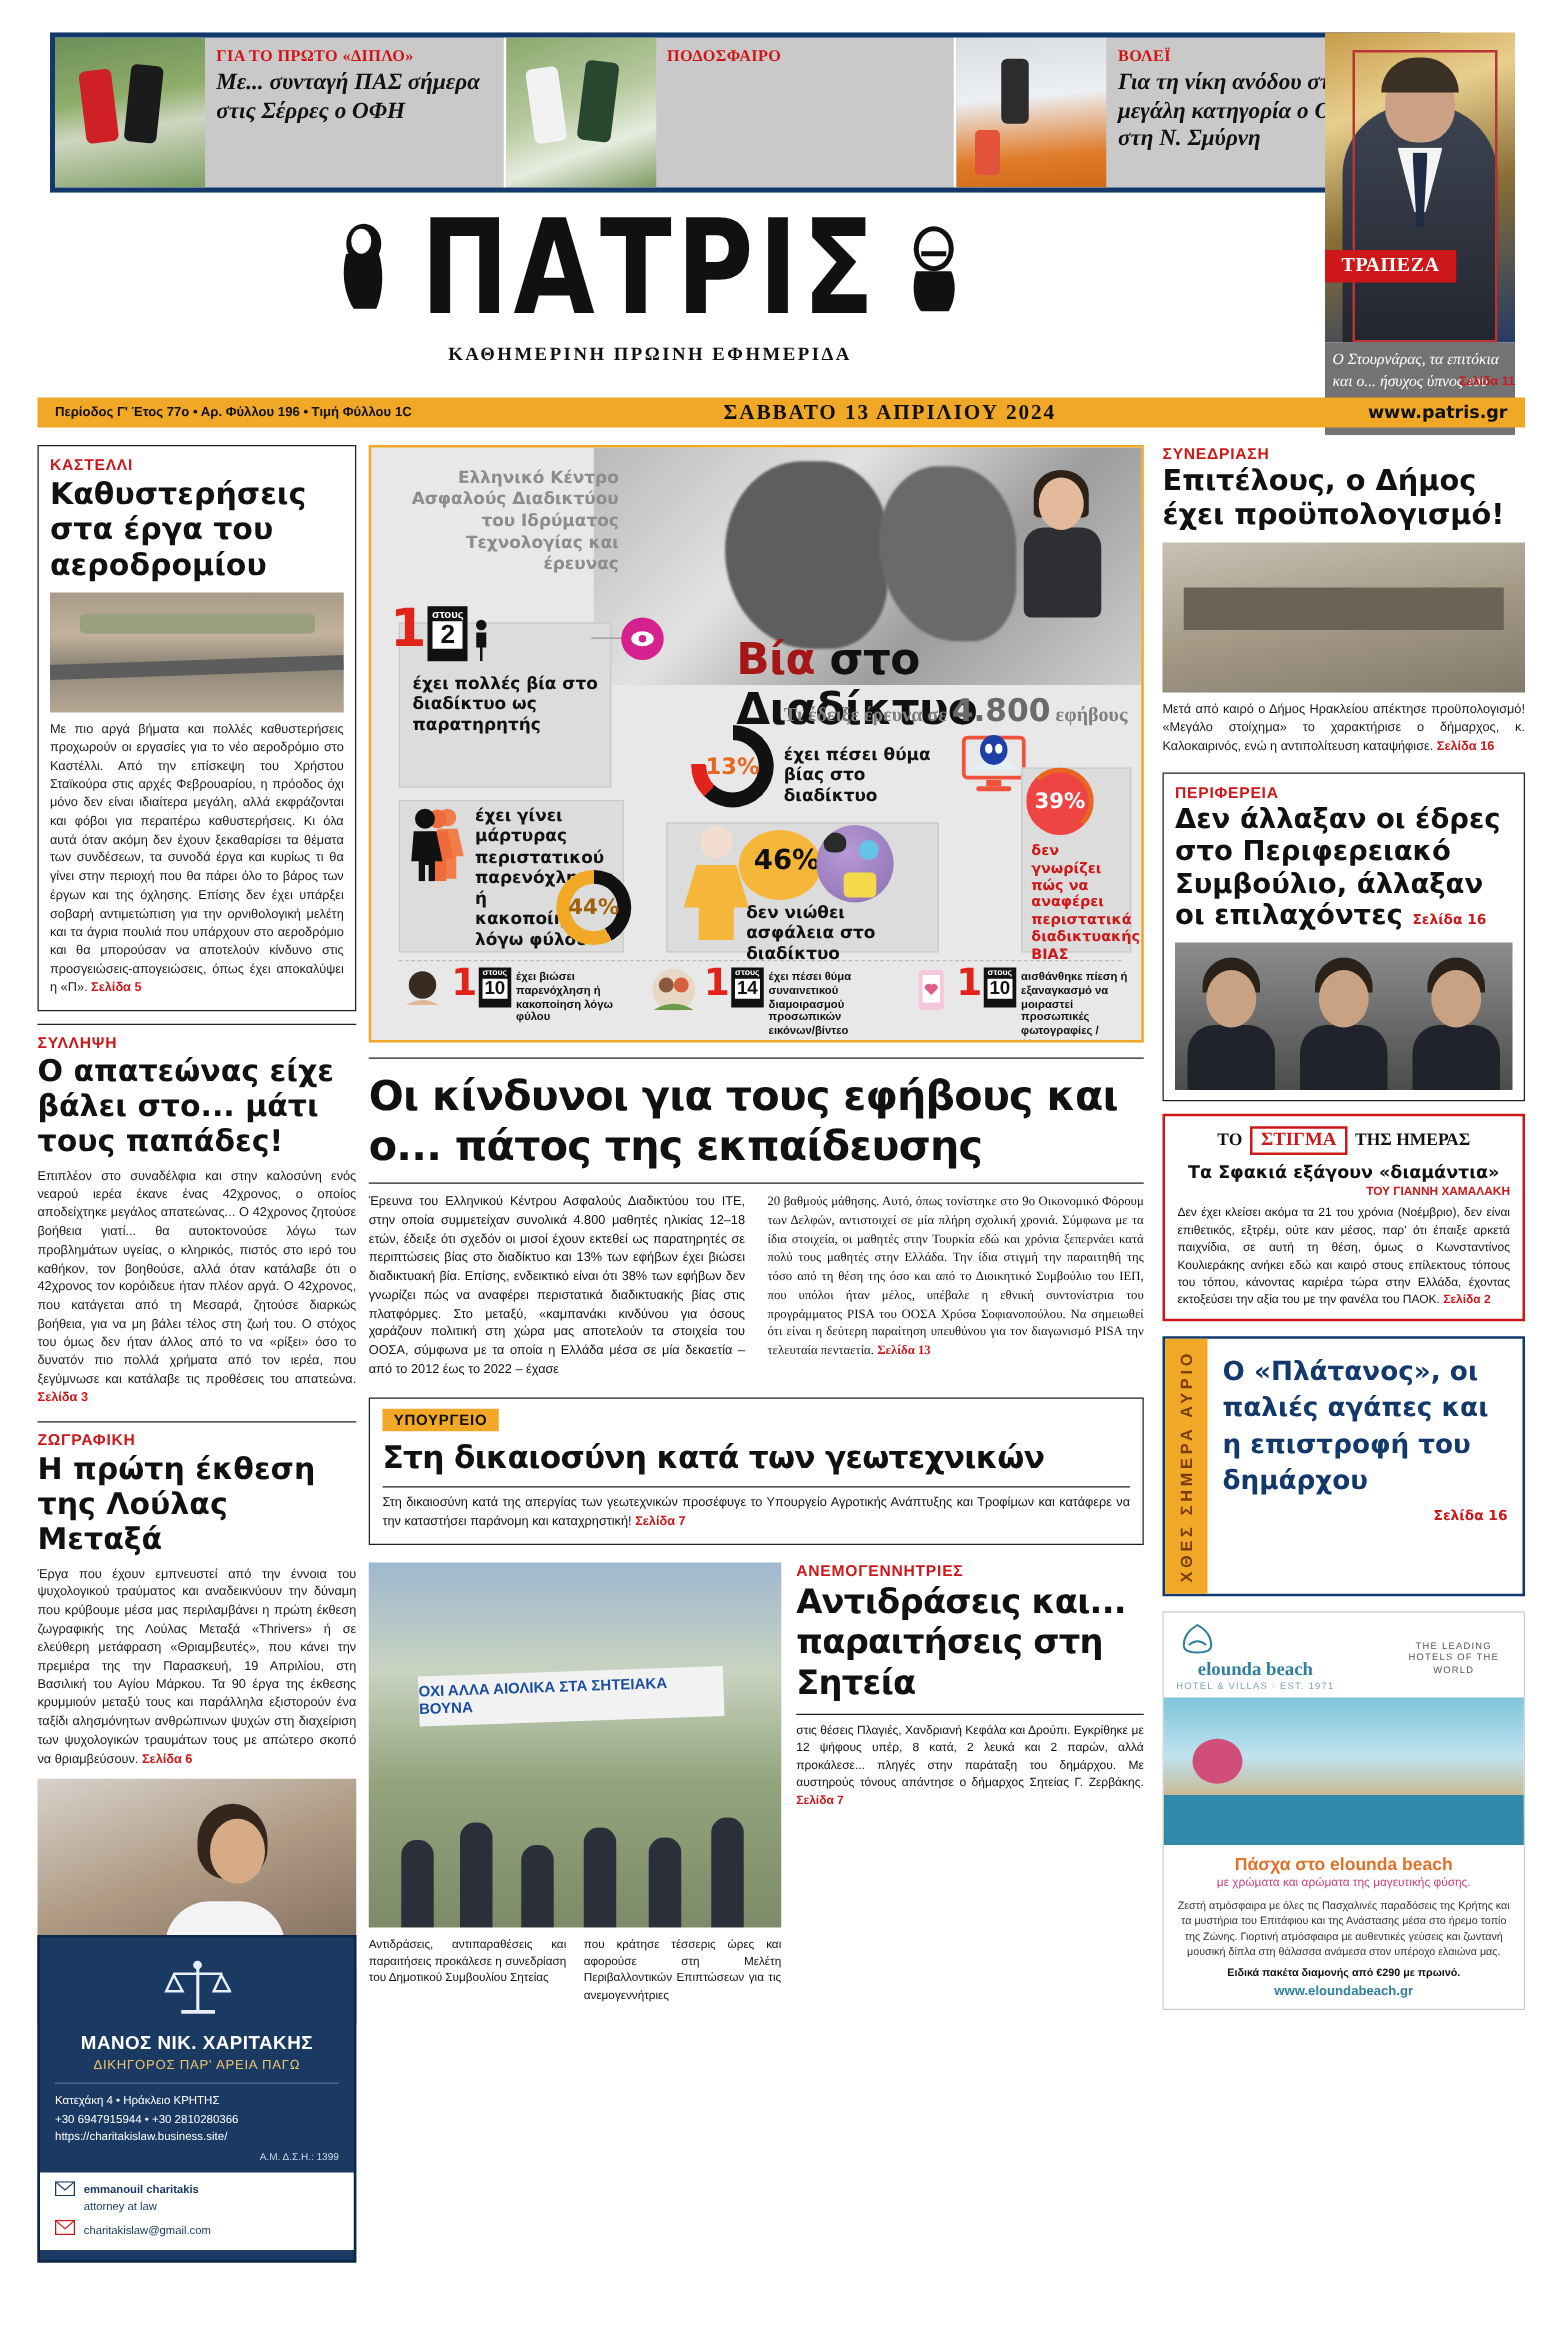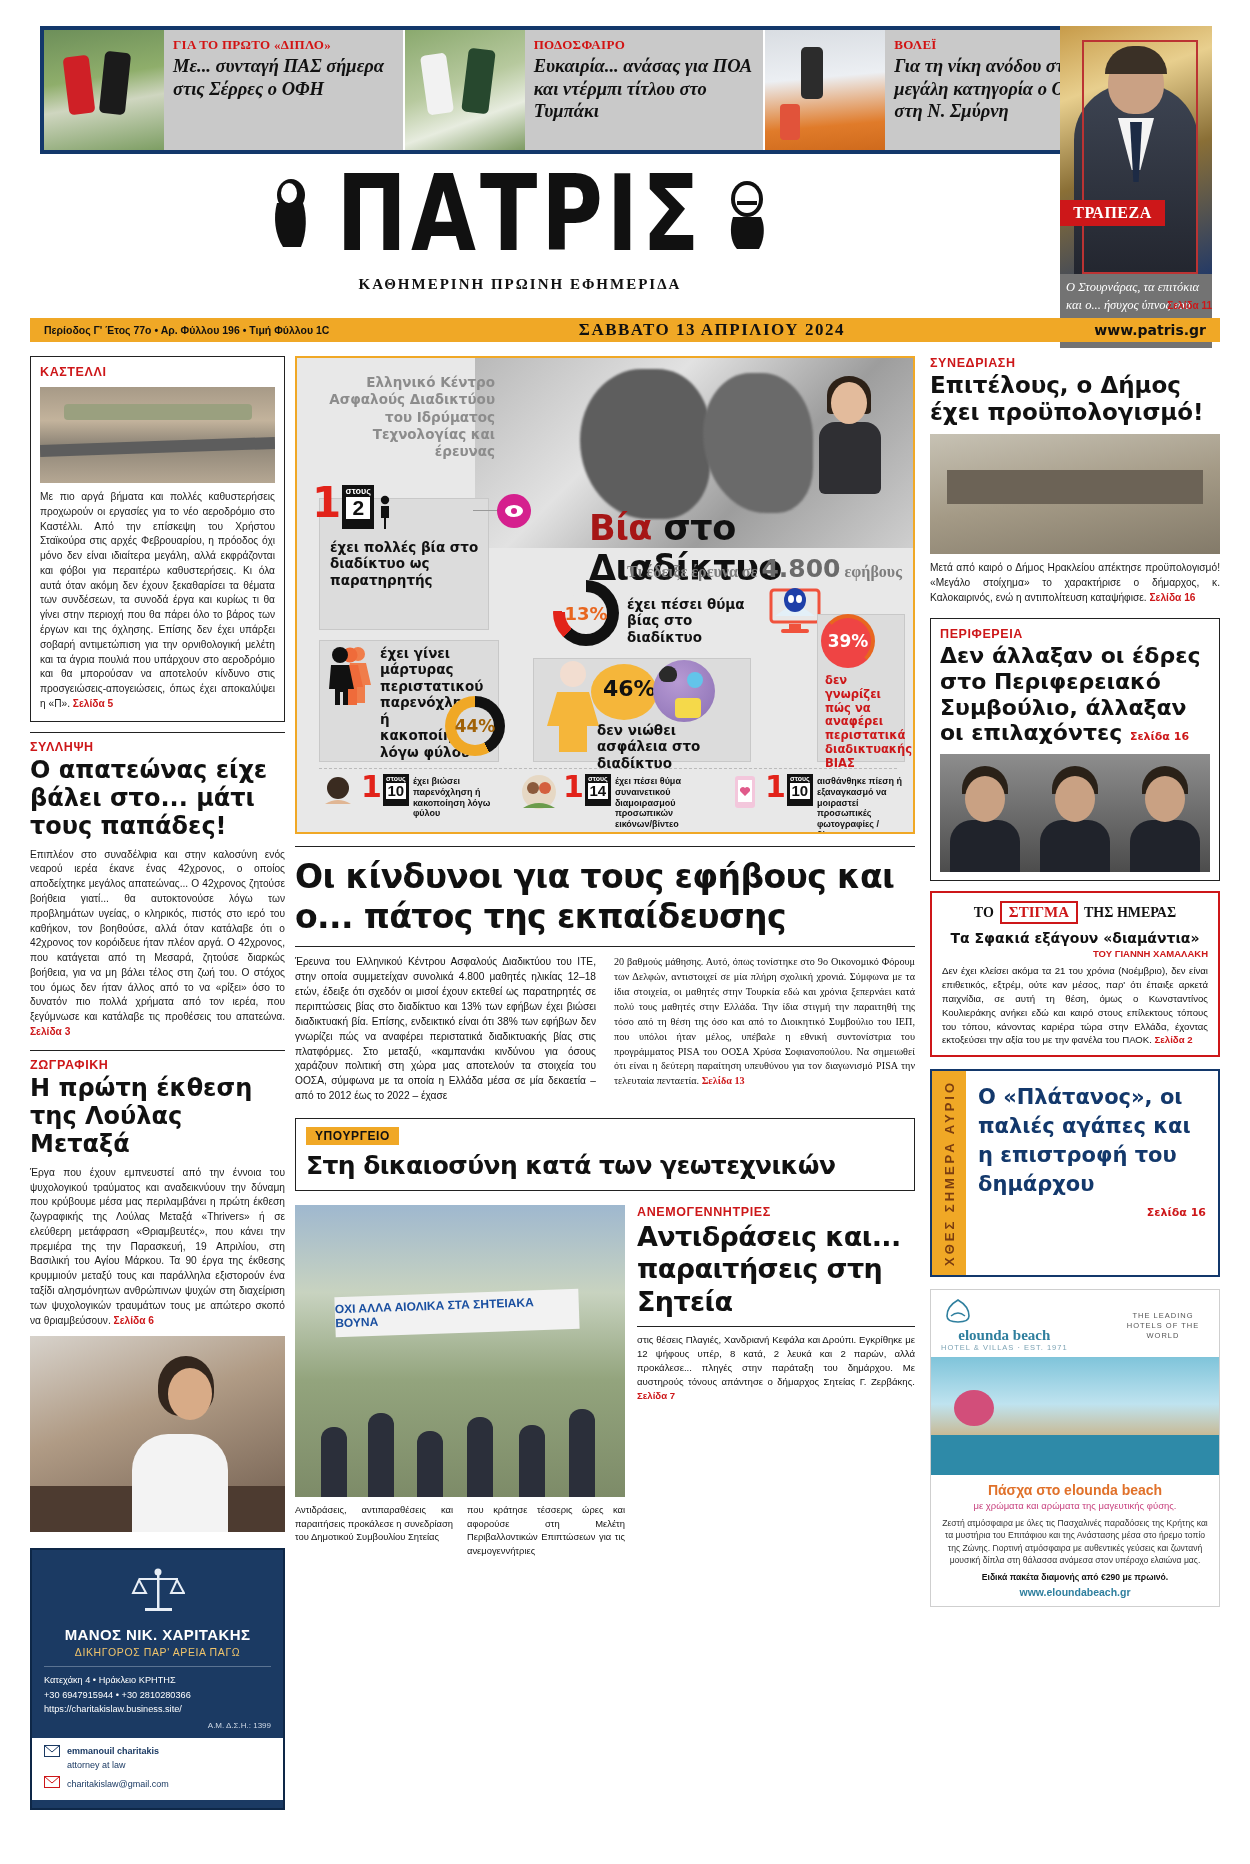--- a/index.html
+++ b/index.html
@@ -196,21 +196,20 @@
       <div class="sp-photo ph1"></div>
       <div class="sp-txt">
         <div class="sp-kicker">ΓΙΑ ΤΟ ΠΡΩΤΟ «ΔΙΠΛΟ»</div>
         <div class="sp-head">Με... συνταγή ΠΑΣ σήμερα στις Σέρρες ο ΟΦΗ</div>
       </div>
     </div>
     <div class="sport-cell">
       <div class="sp-photo ph2"></div>
       <div class="sp-txt">
         <div class="sp-kicker">ΠΟΔΟΣΦΑΙΡΟ</div>
-        <div class="sp-head">Ευκαιρία... ανάσας για ΠΟΑ και ντέρμπι τίτλου στο Τυμπάκι</div>
       </div>
     </div>
     <div class="sport-cell">
       <div class="sp-photo ph3"></div>
       <div class="sp-txt">
         <div class="sp-kicker">ΒΟΛΕΪ</div>
         <div class="sp-head">Για τη νίκη ανόδου στη μεγάλη κατηγορία ο ΟΦΗ στη Ν. Σμύρνη</div>
       </div>
     </div>
     <div class="pages-vert">Σελίδες 14-15</div>
@@ -256,20 +255,21 @@
 
   <div class="infobar">
     <div class="ib-left">Περίοδος Γ' Έτος 77ο • Αρ. Φύλλου 196 • Τιμή Φύλλου 1C</div>
     <div class="ib-date">ΣΑΒΒΑΤΟ 13 ΑΠΡΙΛΙΟΥ 2024</div>
     <div class="ib-site">www.patris.gr</div>
   </div>
 
   <div class="col-left">
     <div class="border-box" style="padding:8px 9px 9px;">
       <div class="kicker">ΚΑΣΤΕΛΛΙ</div>
+      <div class="headline h-l">Καθυστερήσεις στα έργα του αεροδρομίου</div>
       <div class="photo airport-photo" style="margin-top:8px;"></div>
       <div class="body-txt">
         <span>Με πιο αργά βήματα και πολλές καθυστερήσεις προχωρούν οι εργασίες για το νέο αεροδρόμιο στο Καστέλλι. Από την επίσκεψη του Χρήστου Σταϊκούρα στις αρχές Φεβρουαρίου, η πρόοδος όχι μόνο δεν είναι ιδιαίτερα μεγάλη, αλλά εκφράζονται και φόβοι για περαιτέρω καθυστερήσεις. Κι όλα αυτά όταν ακόμη δεν έχουν ξεκαθαρίσει τα θέματα των συνδέσεων, τα συνοδά έργα και κυρίως τι θα γίνει στην περιοχή που θα πάρει όλο το βάρος των έργων και της όχλησης. Επίσης δεν έχει υπάρξει σοβαρή αντιμετώπιση για την ορνιθολογική μελέτη και τα άγρια πουλιά που υπάρχουν στο αεροδρόμιο και θα μπορούσαν να αποτελούν κίνδυνο στις προσγειώσεις-απογειώσεις, όπως έχει αποκαλύψει η «Π».</span>
         <span class="selida">Σελίδα 5</span>
       </div>
     </div>
 
     <div class="hr-thin"></div>
 
     <div>
@@ -515,20 +515,24 @@
         <div style="flex:1;font-size:10.2px;line-height:1.46;text-align:justify;font-family:Liberation Serif, serif;">
           <span>20 βαθμούς μάθησης. Αυτό, όπως τονίστηκε στο 9ο Οικονομικό Φόρουμ των Δελφών, αντιστοιχεί σε μία πλήρη σχολική χρονιά. Σύμφωνα με τα ίδια στοιχεία, οι μαθητές στην Τουρκία εδώ και χρόνια ξεπερνάει κατά πολύ τους μαθητές στην Ελλάδα. Την ίδια στιγμή την παραιτηθή της τόσο από τη θέση της όσο και από το Διοικητικό Συμβούλιο του ΙΕΠ, που υπόλοι ήταν μέλος, υπέβαλε η εθνική συντονίστρια του προγράμματος PISA του ΟΟΣΑ Χρύσα Σοφιανοπούλου. Να σημειωθεί ότι είναι η δεύτερη παραίτηση υπευθύνου για τον διαγωνισμό PISA την τελευταία πενταετία.</span>
           <span class="selida">Σελίδα 13</span>
         </div>
       </div>
     </div>
 
     <div style="border:1px solid #222;margin-top:14px;padding:0 0 9px;">
       <div class="kicker box" style="margin:8px 0 0 10px;">ΥΠΟΥΡΓΕΙΟ</div>
       <div class="mid-head" style="font-size:25px;margin:6px 10px 0;">Στη δικαιοσύνη κατά των γεωτεχνικών</div>
+      <div style="border-top:1px solid #222;margin:8px 10px 0;padding-top:6px;font-size:10.2px;line-height:1.46;text-align:justify;">
+        <span>Στη δικαιοσύνη κατά της απεργίας των γεωτεχνικών προσέφυγε το Υπουργείο Αγροτικής Ανάπτυξης και Τροφίμων και κατάφερε να την καταστήσει παράνομη και καταχρηστική!</span>
+        <span class="selida">Σελίδα 7</span>
+      </div>
     </div>
 
     <div style="margin-top:14px;display:flex;gap:12px;">
       <div style="width:330px;">
         <div class="protest">
           <div class="banner">
             <span>ΟΧΙ ΑΛΛΑ ΑΙΟΛΙΚΑ ΣΤΑ ΣΗΤΕΙΑΚΑ ΒΟΥΝΑ</span>
           </div>
           <div class="crowdp" style="left:8%;"></div>
           <div class="crowdp" style="left:22%;height:84px;"></div>

